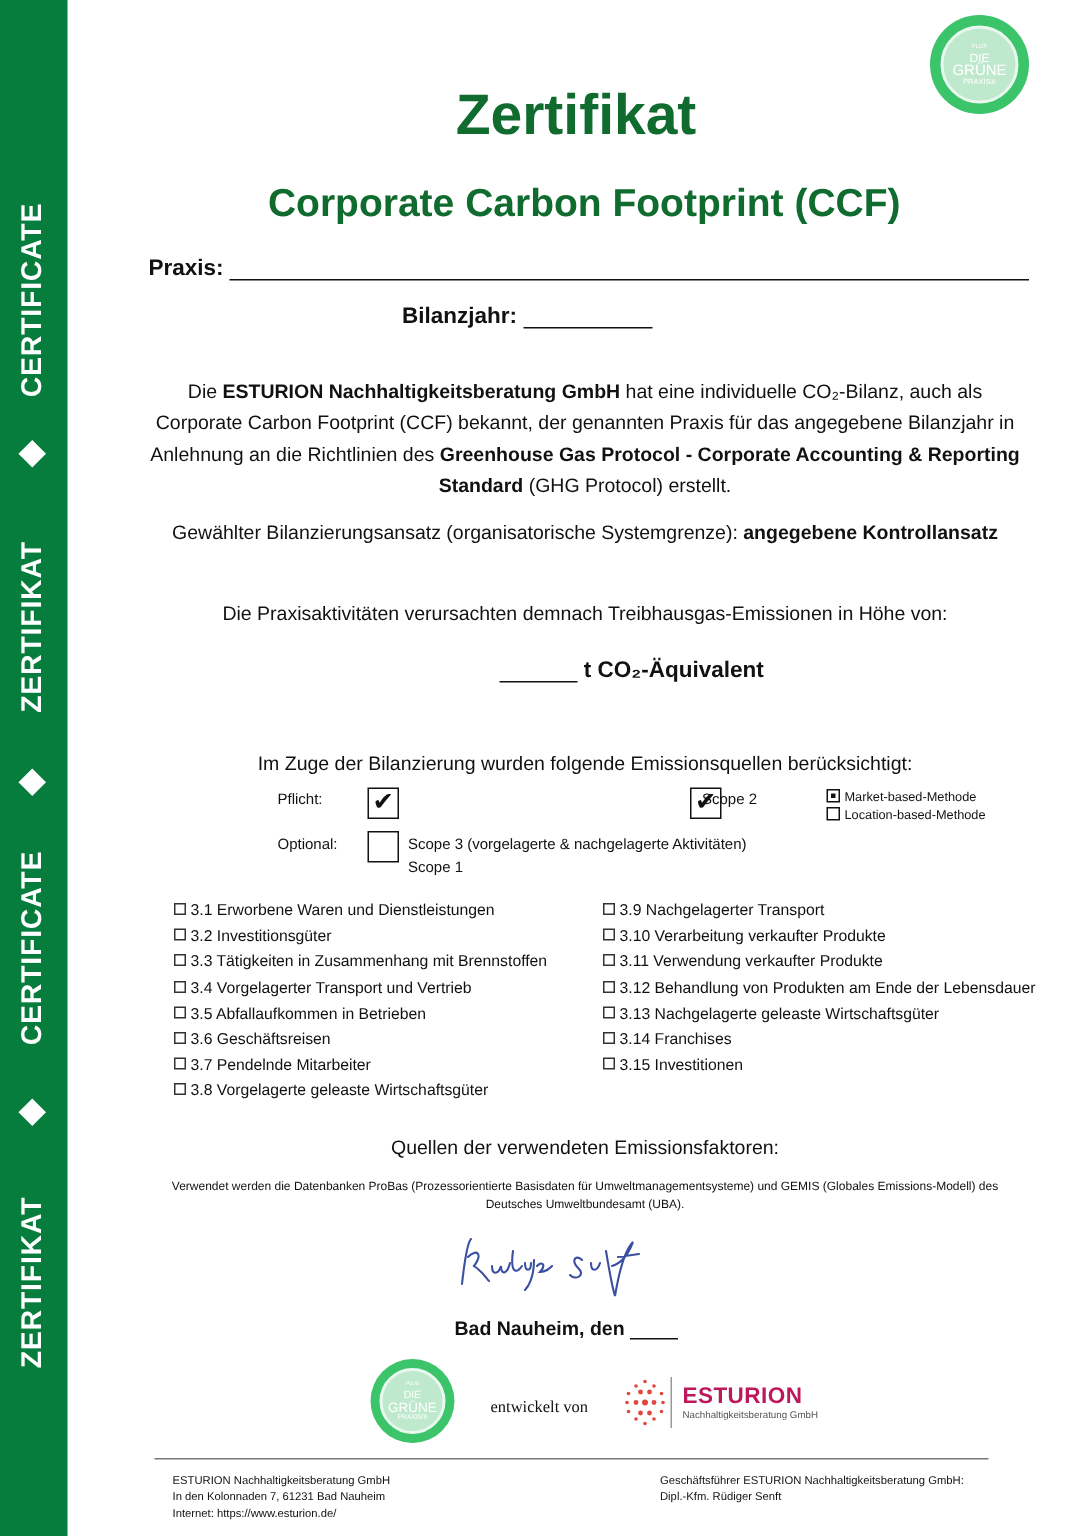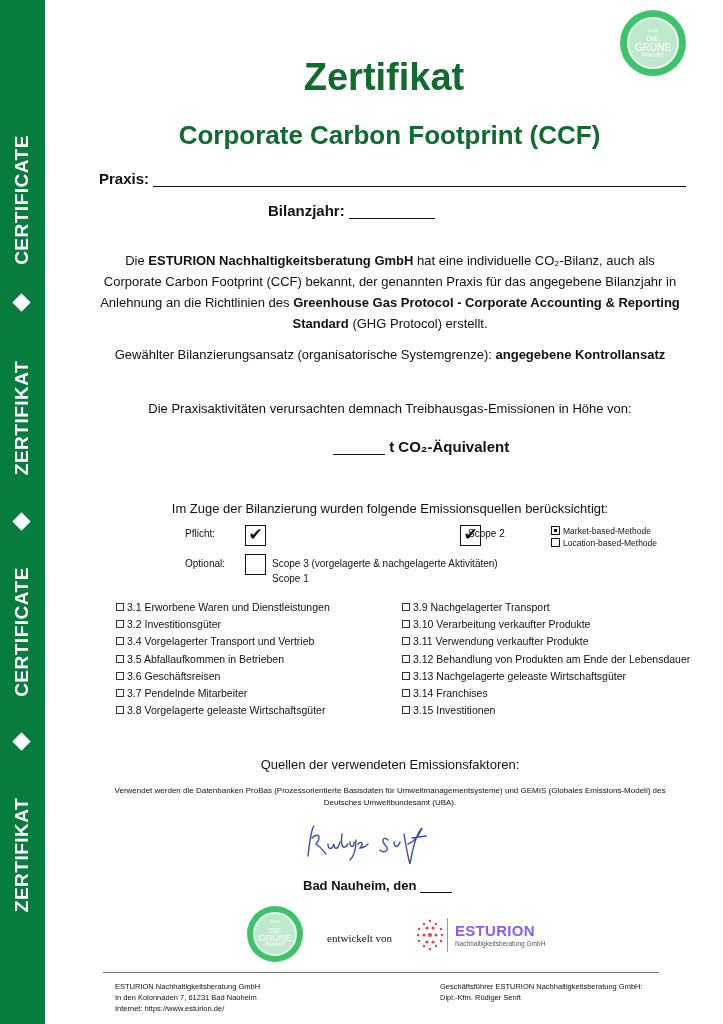--- a/index.html
+++ b/index.html
@@ -34,21 +34,21 @@
   .tiny-box { display: inline-block; width: 8px; height: 8px; border: 1px solid #333; margin-right: 3px; vertical-align: -0px; }
 
   .sources-title { position: absolute; left: 100px; width: 580px; text-align: center; top: 757px; font-size: 13px; }
   .sources-text { position: absolute; left: 105px; width: 570px; text-align: center; top: 785px; font-size: 8px; line-height: 12px; }
 
   .signature { position: absolute; left: 300px; top: 818px; }
   .place { position: absolute; left: 303px; top: 878px; font-size: 13px; font-weight: bold; }
 
   .devby { position: absolute; left: 327px; top: 932px; font-size: 11px; font-family: Liberation Serif, serif; }
   .logo-sep { position: absolute; left: 447px; top: 918px; width: 1px; height: 34px; background: #999; }
-  .logo-name { position: absolute; left: 455px; top: 922px; font-size: 15px; font-weight: bold; color: #8b5cf6; letter-spacing: 0.3px; }
+  .logo-name { position: absolute; left: 455px; top: 922px; font-size: 15px; font-weight: bold; color: #be185d; letter-spacing: 0.3px; }
   .logo-sub { position: absolute; left: 455px; top: 940px; font-size: 6.5px; color: #555; }
 
   .footer-line { position: absolute; left: 103px; top: 972px; width: 556px; height: 1px; background: #777; }
   .footer-left { position: absolute; left: 115px; top: 981px; font-size: 7.5px; line-height: 11px; }
   .footer-right { position: absolute; left: 440px; top: 981px; font-size: 7.5px; line-height: 11px; }
 </style>
 </head>
 <body>
 
 <div class="sidebar">
@@ -107,20 +107,21 @@
 <div class="method" style="top:538px;">
   <span class="small-chk"></span><span>Location-based-Methode</span>
 </div>
 <div class="scope-label" style="left:185px; top:558px;">Optional:</div>
 <div class="chkbox" style="left:245px; top:554px;"></div>
 <div class="scope-label" style="left:272px; top:558px;">Scope 3 (vorgelagerte &amp; nachgelagerte Aktivitäten)</div>
 
 <ul class="list" style="left:116px; top:599px;">
   <li><span class="tiny-box"></span><span>3.1 Erworbene Waren und Dienstleistungen</span></li>
   <li><span class="tiny-box"></span><span>3.2 Investitionsgüter</span></li>
+  <li><span class="tiny-box"></span><span>3.3 Tätigkeiten in Zusammenhang mit Brennstoffen</span></li>
   <li><span class="tiny-box"></span><span>3.4 Vorgelagerter Transport und Vertrieb</span></li>
   <li><span class="tiny-box"></span><span>3.5 Abfallaufkommen in Betrieben</span></li>
   <li><span class="tiny-box"></span><span>3.6 Geschäftsreisen</span></li>
   <li><span class="tiny-box"></span><span>3.7 Pendelnde Mitarbeiter</span></li>
   <li><span class="tiny-box"></span><span>3.8 Vorgelagerte geleaste Wirtschaftsgüter</span></li>
 </ul>
 <ul class="list" style="left:402px; top:599px;">
   <li><span class="tiny-box"></span><span>3.9 Nachgelagerter Transport</span></li>
   <li><span class="tiny-box"></span><span>3.10 Verarbeitung verkaufter Produkte</span></li>
   <li><span class="tiny-box"></span><span>3.11 Verwendung verkaufter Produkte</span></li>

